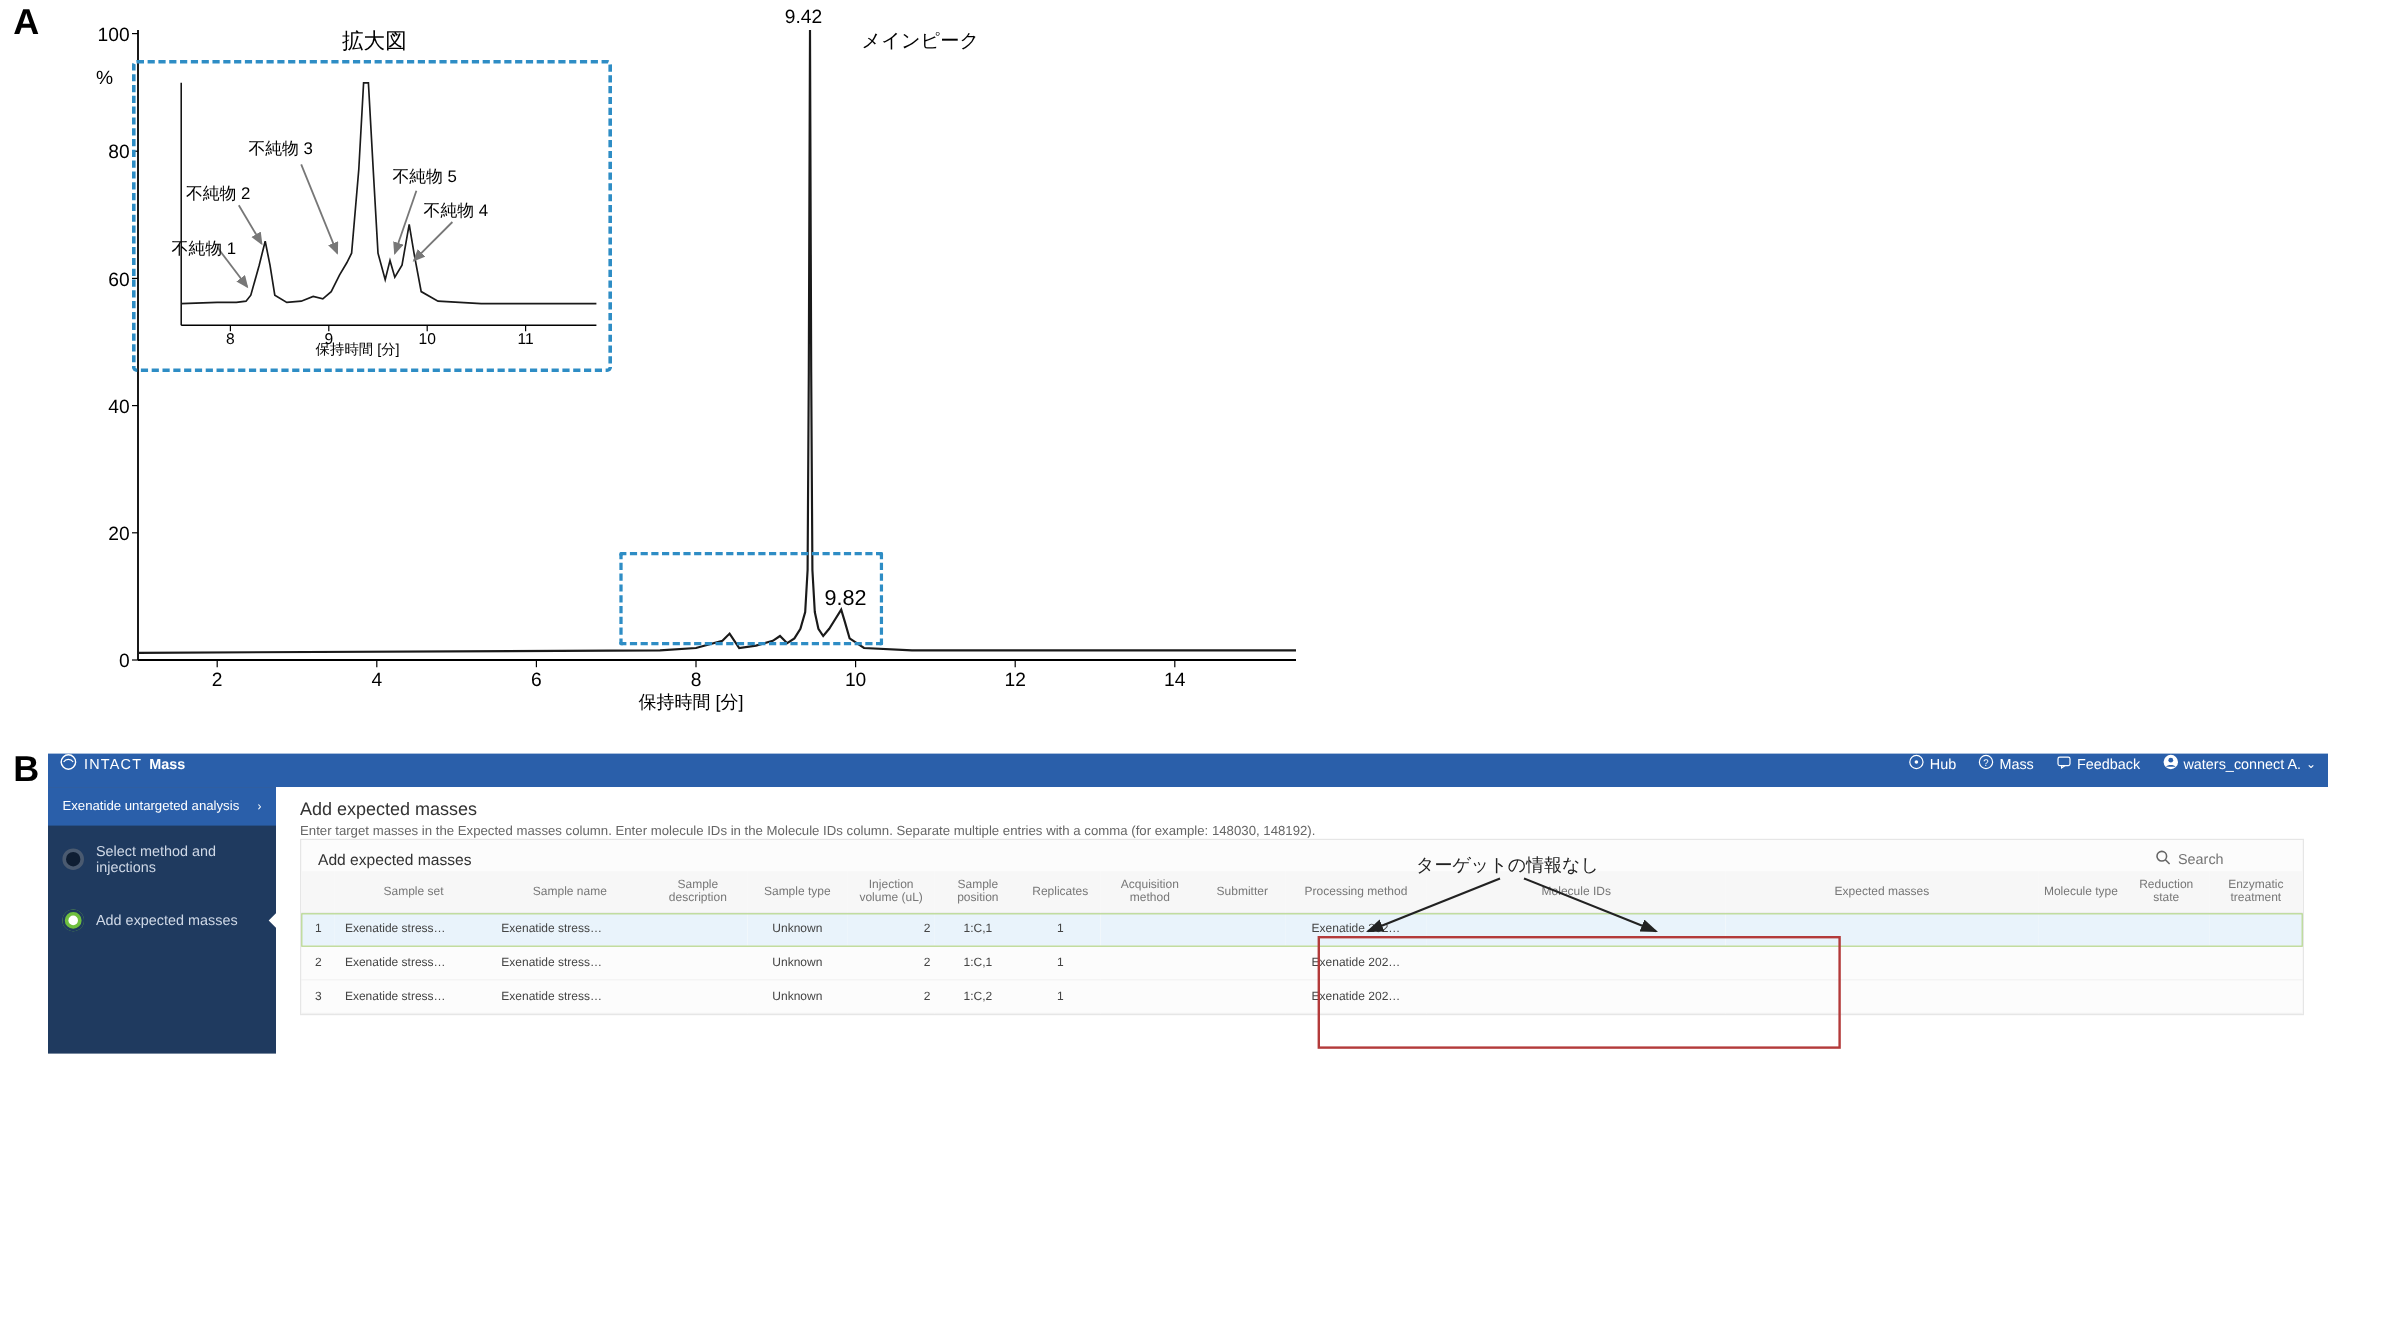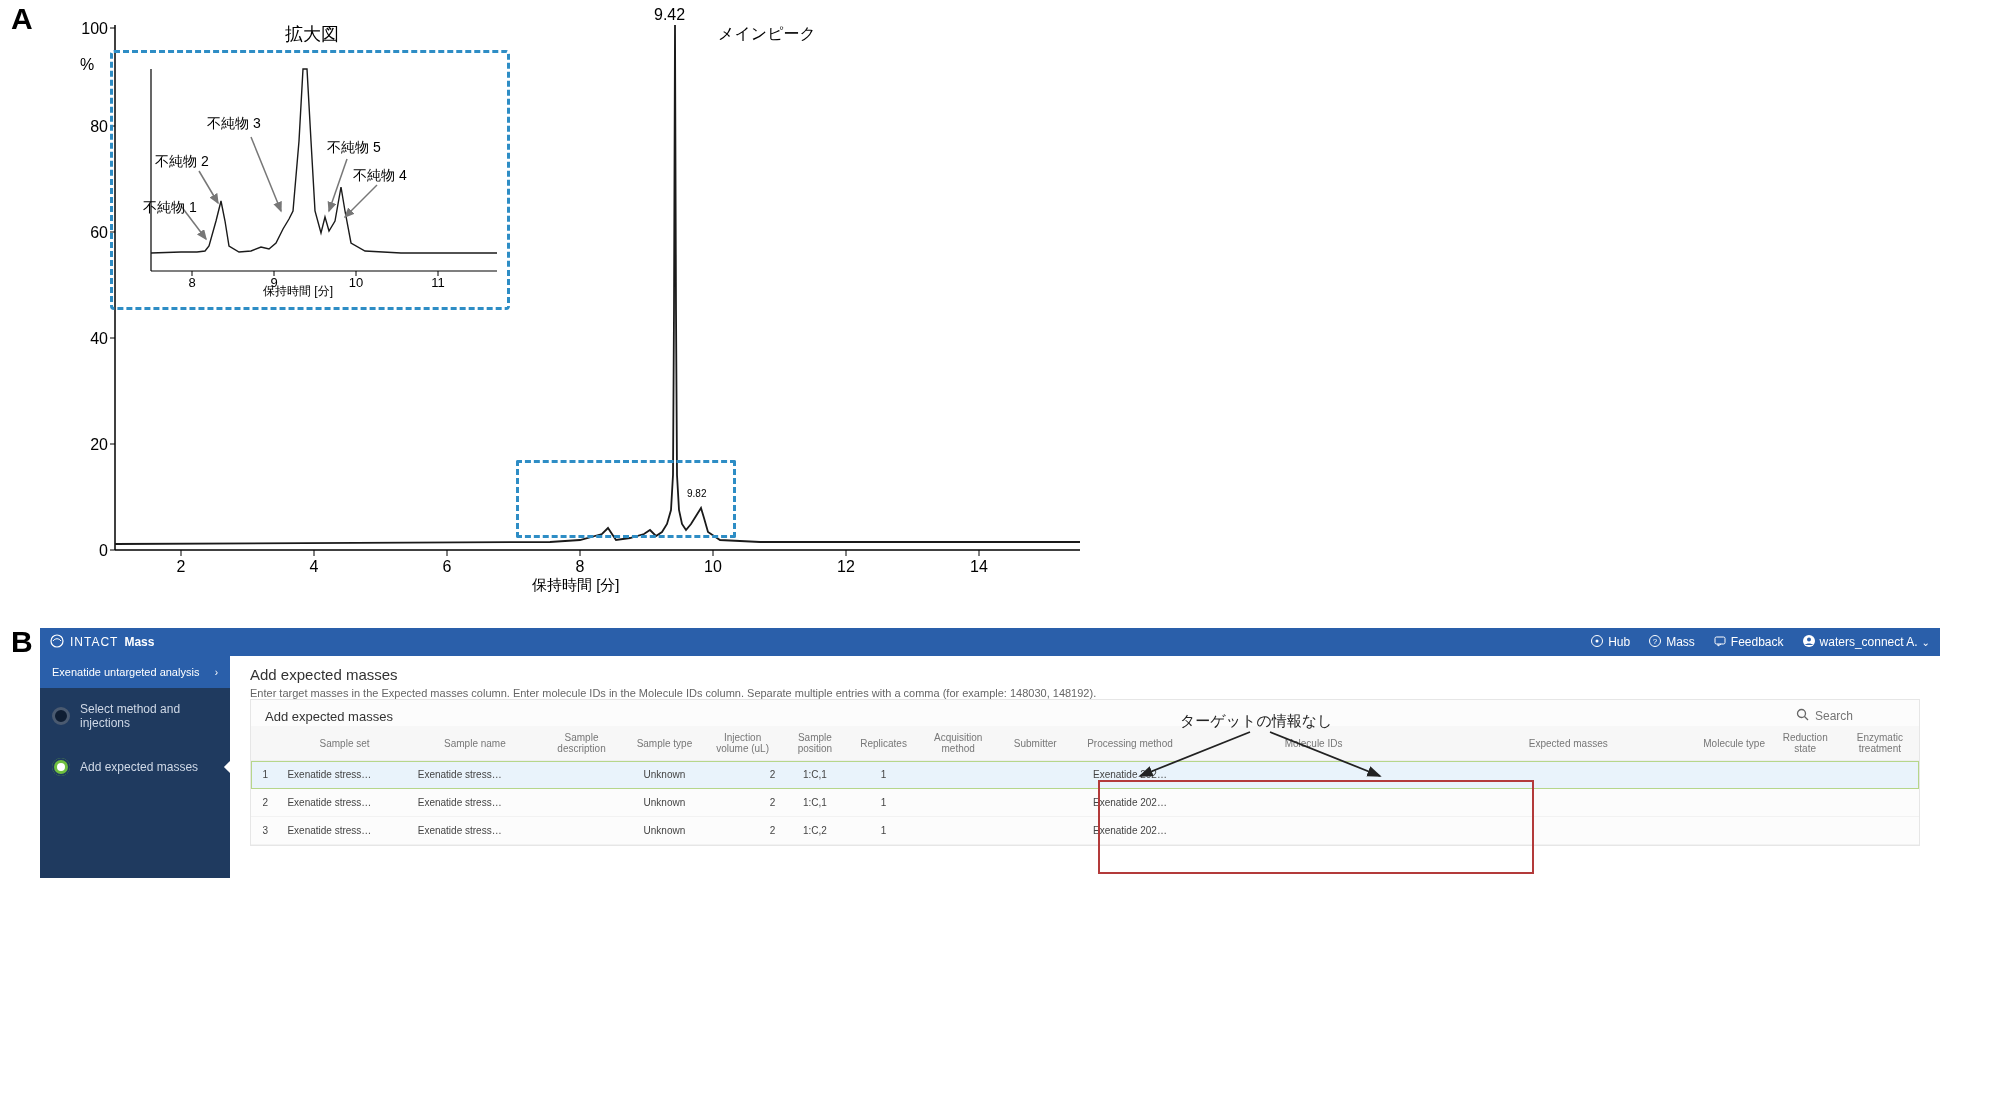--- a/index.html
+++ b/index.html
@@ -70,21 +70,21 @@
   
   .panel-b {
     position: absolute;
     left: 40px;
     top: 628px;
     width: 1900px;
     height: 250px;
   }
   .app-header {
     display: flex;
-    align-items: center;
+    align-items: flex-start;
     background: #2a5faa;
     color: #fff;
     height: 28px;
     padding: 0 10px;
     font-size: 12px;
   }
   .app-title { flex: 0 0 auto; display:flex; align-items:center; gap:6px;}
   .app-title .brand1 { font-weight: 400; letter-spacing:1px;}
   .app-title .brand2 { font-weight: 700; }
   .header-spacer { flex: 1 1 auto; }
@@ -203,21 +203,21 @@
     </g>
 
     <path d="M55 534 L490 532 L520 530 L542 524 L548 518 L552 524 L556 530 L570 528
              L584 524 L590 520 L596 526 L602 522 L607 514 L611 500 L613 465 L614 300 L615 15
              L616 300 L617 465 L619 500 L622 514 L626 520 L631 514 L636 506 L641 498
              L644 508 L648 522 L660 530 L700 532 L1020 532" fill="none" stroke="#1a1a1a" stroke-width="1.8"></path>
   </svg>
 
   <div class="chart-label" style="left:594px; top:-4px;">9.42</div>
   <div class="chart-label" style="left:658px; top:14px;">メインピーク</div>
-  <div class="chart-label" style="left:627px; top:478px; font-size:10px;">9.82</div>
+  <div class="chart-label" style="left:627px; top:478px; font-size:18px;">9.82</div>
 
   <div class="chart-label" style="left:472px; top:566px; font-size:15px;">保持時間 [分]</div>
 
   <div class="chart-label" style="left:225px; top:12px; font-size:18px;">拡大図</div>
 
   <div class="region-box"></div>
 
   <div class="inset-box">
     <svg class="inset-chart" viewBox="0 0 384 244">
       <line x1="30" y1="210" x2="376" y2="210" stroke="#000" stroke-width="1.2"></line>

